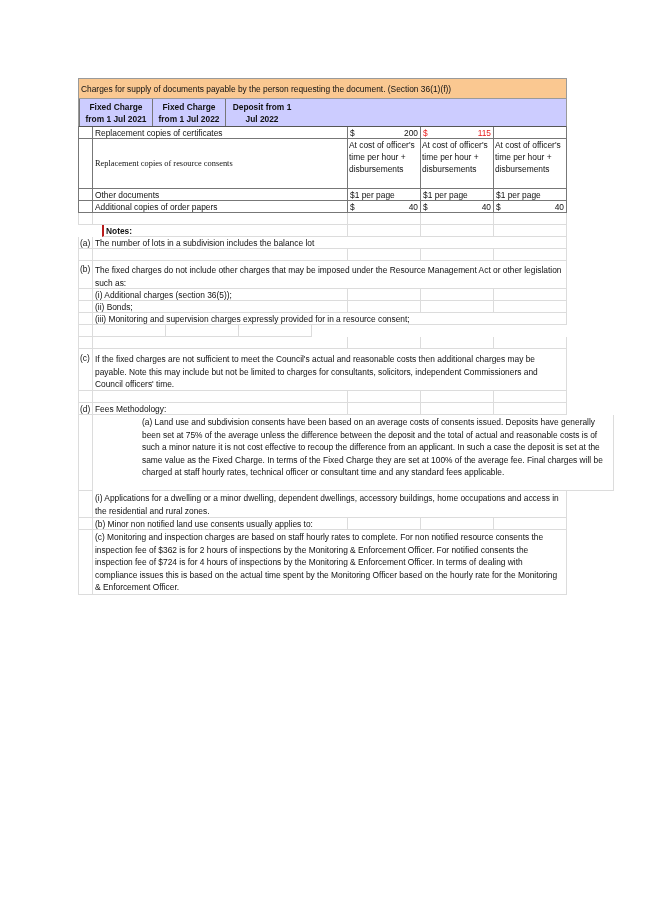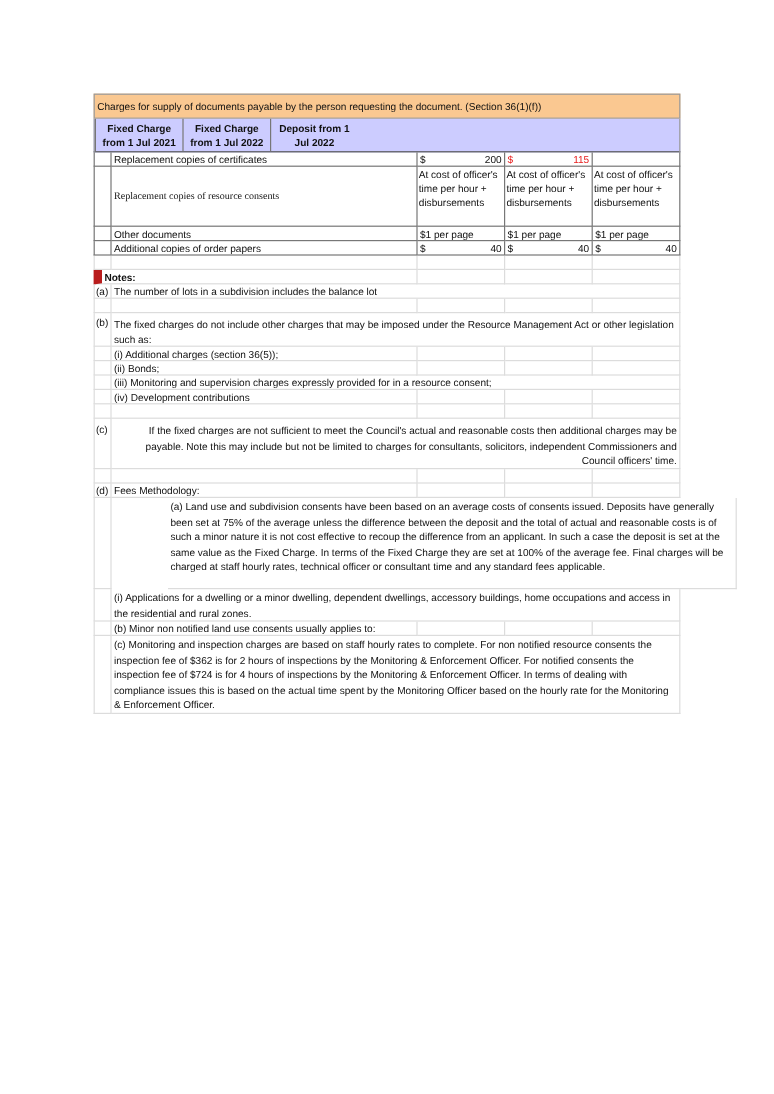--- a/index.html
+++ b/index.html
@@ -96,21 +96,21 @@
 
   <div class="grid">
     <div class="row grow">
         <div class="c0"></div>
         <div class="c1"></div>
         <div class="c2"></div>
         <div class="c3"></div>
         <div class="c4"></div>
       </div>
     <div class="row grow">
-        <div class="notes-label" style="border-left:7px solid #b91c1c;border-right:1px solid #dcdcdc;border-bottom:1px solid #dcdcdc;box-sizing:border-box;">Notes:</div>
+        <div class="notes-label" style="border-left:2px solid #b91c1c;border-right:1px solid #dcdcdc;border-bottom:1px solid #dcdcdc;box-sizing:border-box;margin-left:24px;">Notes:</div>
         <div class="c2"></div>
         <div class="c3"></div>
         <div class="c4"></div>
       </div>
     <div class="row grow">
         <div class="c0 letter">(a)</div>
         <div class="span">The number of lots in a subdivision includes the balance lot</div>
       </div>
     <div class="row grow">
         <div class="c0"></div>
@@ -136,35 +136,34 @@
         <div class="c2"></div>
         <div class="c3"></div>
         <div class="c4"></div>
       </div>
     <div class="row grow">
         <div class="c0"></div>
         <div class="span">(iii) Monitoring and supervision charges expressly provided for in a resource consent;</div>
       </div>
     <div class="row grow">
         <div class="c0"></div>
-        <div class="c1 wide">(iv) Development contributions</div>
         <div class="c2"></div>
         <div class="c3"></div>
         <div class="c4"></div>
       </div>
     <div class="row grow">
         <div class="c0"></div>
         <div class="c1"></div>
         <div class="c2"></div>
         <div class="c3"></div>
         <div class="c4"></div>
       </div>
     <div class="row" style="height:42px;">
         <div class="c0 letter sup" style="padding-top:3px;">(c)</div>
-        <div class="span para" style="padding-top:4px;text-align:right;">If the fixed charges are not sufficient to meet the Council's actual and reasonable costs then additional charges may be payable.  Note this may include but not be limited to charges for consultants, solicitors, independent Commissioners and Council officers' time.</div>
+        <div class="span para" style="padding-top:4px;">If the fixed charges are not sufficient to meet the Council's actual and reasonable costs then additional charges may be payable.  Note this may include but not be limited to charges for consultants, solicitors, independent Commissioners and Council officers' time.</div>
       </div>
     <div class="row grow">
         <div class="c0"></div>
         <div class="c1"></div>
         <div class="c2"></div>
         <div class="c3"></div>
         <div class="c4"></div>
       </div>
     <div class="row grow">
         <div class="c0 letter">(d)</div>

